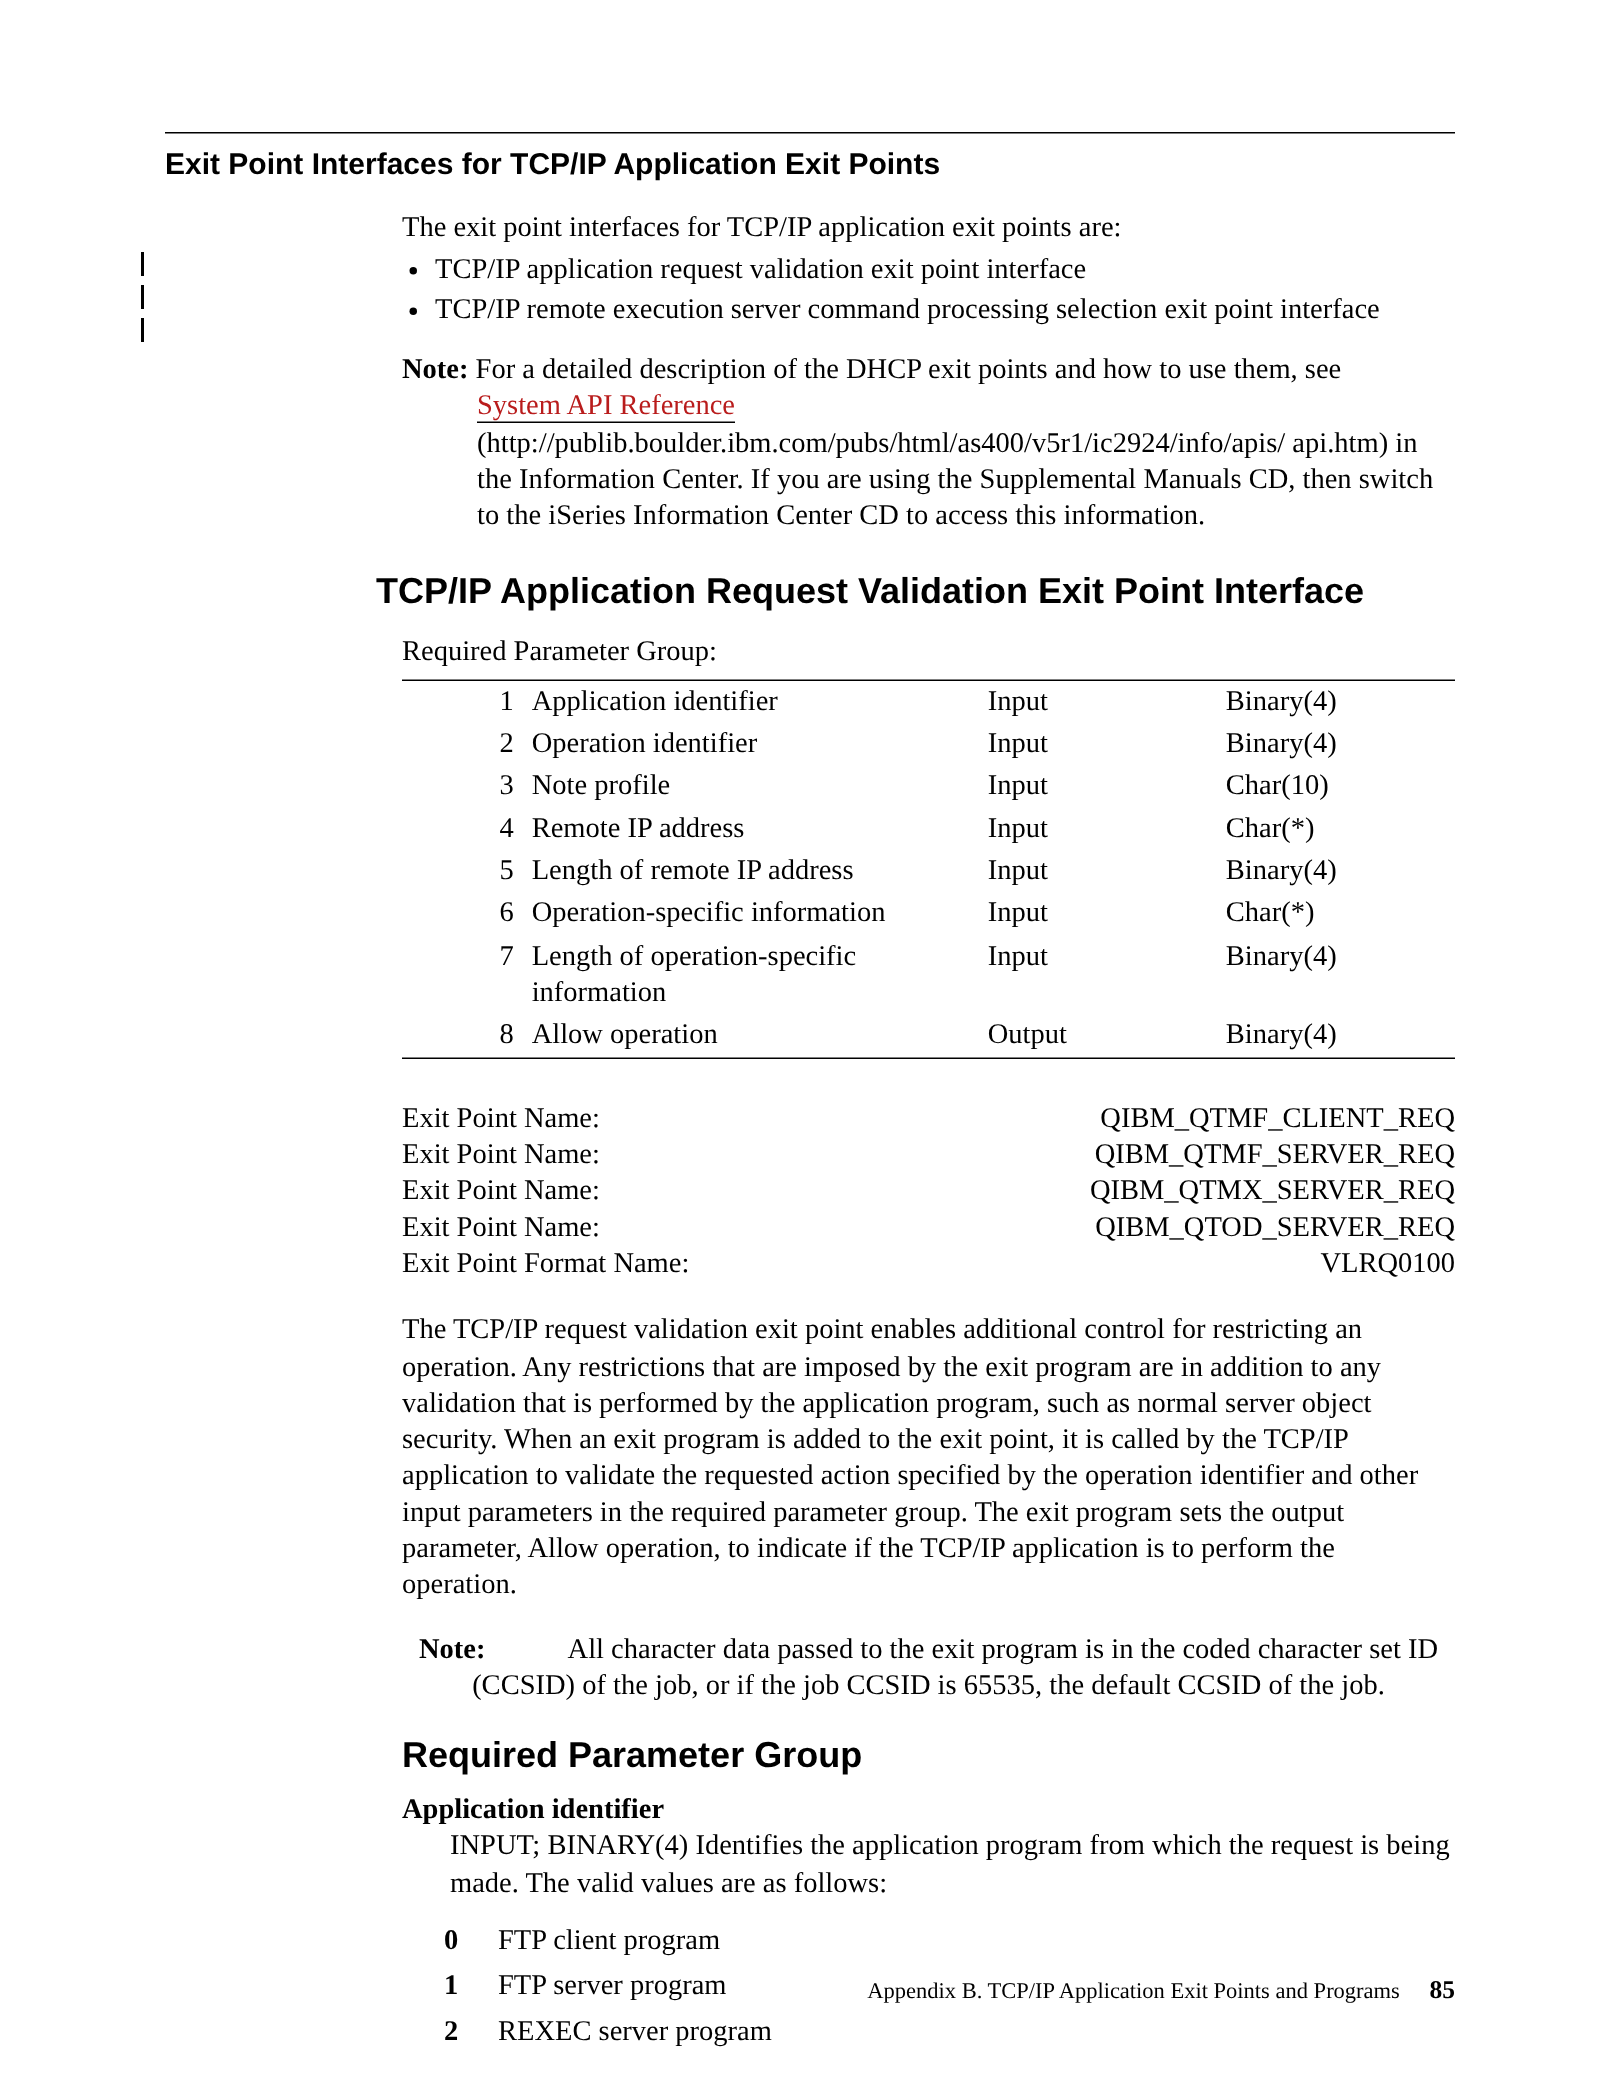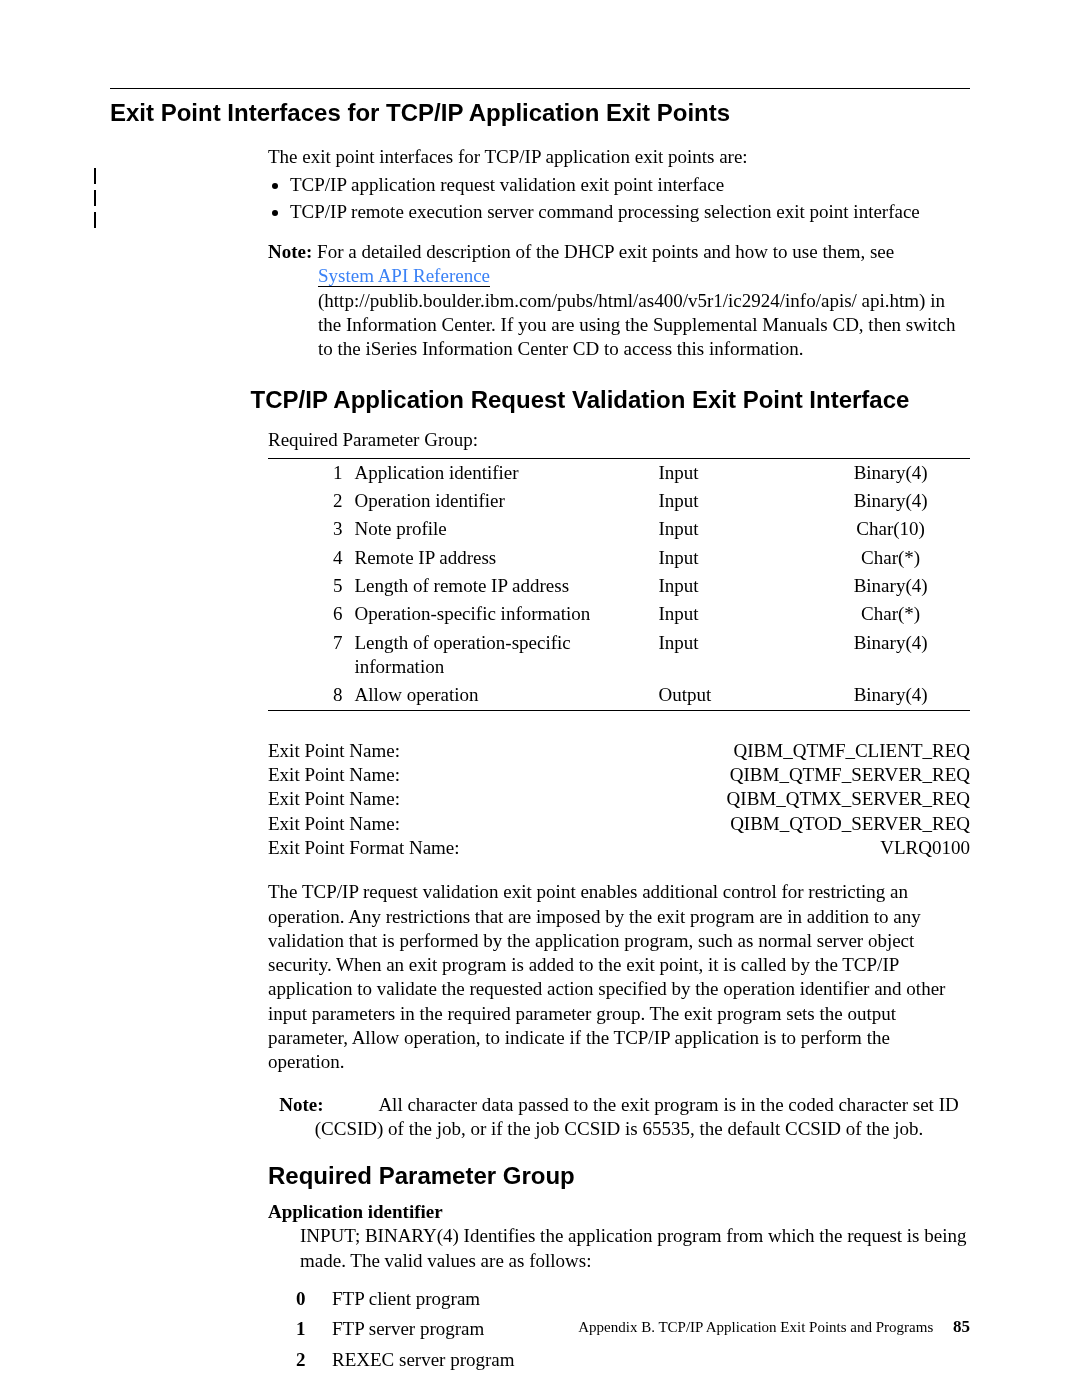--- a/index.html
+++ b/index.html
@@ -17,21 +17,21 @@
     padding: 88px 110px 60px 110px;
   }
   .hr-top {
     border: none;
     border-top: 1.5px solid #000;
     margin: 0 0 10px 0;
   }
   .h1 {
     font-family: Arial, Helvetica, sans-serif;
     font-weight: bold;
-    font-size: 24px;
+    font-size: 20px;
     margin: 0 0 18px 0;
   }
   .h2 {
     font-family: Arial, Helvetica, sans-serif;
     font-weight: bold;
     font-size: 24px;
     margin: 24px 0 14px 0;
     text-align: center;
   }
   .h3 {
@@ -53,40 +53,40 @@
   .body-block ul li { margin: 0 0 2px 0; }
   .revbar {
     position: absolute;
     left: 94px;
     width: 2px;
     background: #000;
   }
   .note-block { margin-top: 16px; }
   .note-label { font-weight: bold; }
   .note-body { margin-left: 50px; }
-  .link-like { color: #3b82f6; border-bottom: 1px solid #000; }
+  .link-like { color: #b91c1c; border-bottom: 1px solid #000; }
   .sub-label { margin-top: 26px; font-size: 19px; }
   .param-table-wrap {
     margin-top: 6px;
     border-top: 1px solid #000;
     border-bottom: 1px solid #000;
   }
   table.param-table {
     border-collapse: collapse;
     width: 100%;
     font-size: 19px;
   }
   table.param-table td {
     padding: 2px 6px 2px 6px;
     vertical-align: top;
   }
   td.col-num { width: 60px; text-align: right; padding-right: 10px; }
   td.col-name { width: 260px; }
   td.col-io   { width: 130px; }
-  td.col-type { width: 130px; text-align: center; }
+  td.col-type { width: 130px; }
   .exit-names { margin-top: 28px; font-size: 19px; }
   .exit-names .row { display: flex; justify-content: space-between; }
   .exit-names .lbl { width: 170px; }
   .long-para { margin-top: 20px; font-size: 19px; line-height: 1.28; }
   .param-def { margin-top: 8px; font-size: 19px; }
   .param-def .pname { font-weight: bold; }
   .param-def .pdesc { margin-left: 32px; }
   .valid-list { margin-top: 14px; margin-left: 28px; }
   .valid-list .vrow { display: flex; margin: 6px 0; }
   .valid-list .vnum { width: 36px; font-weight: bold; }

